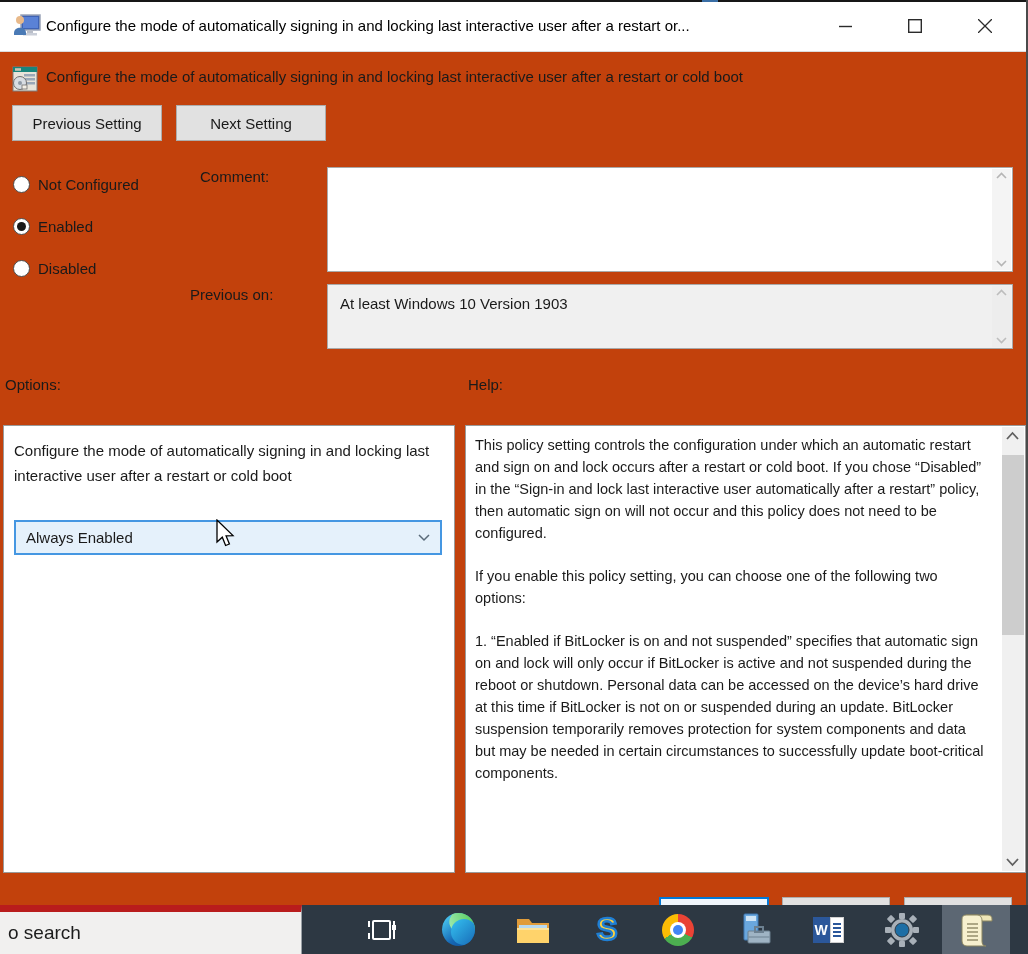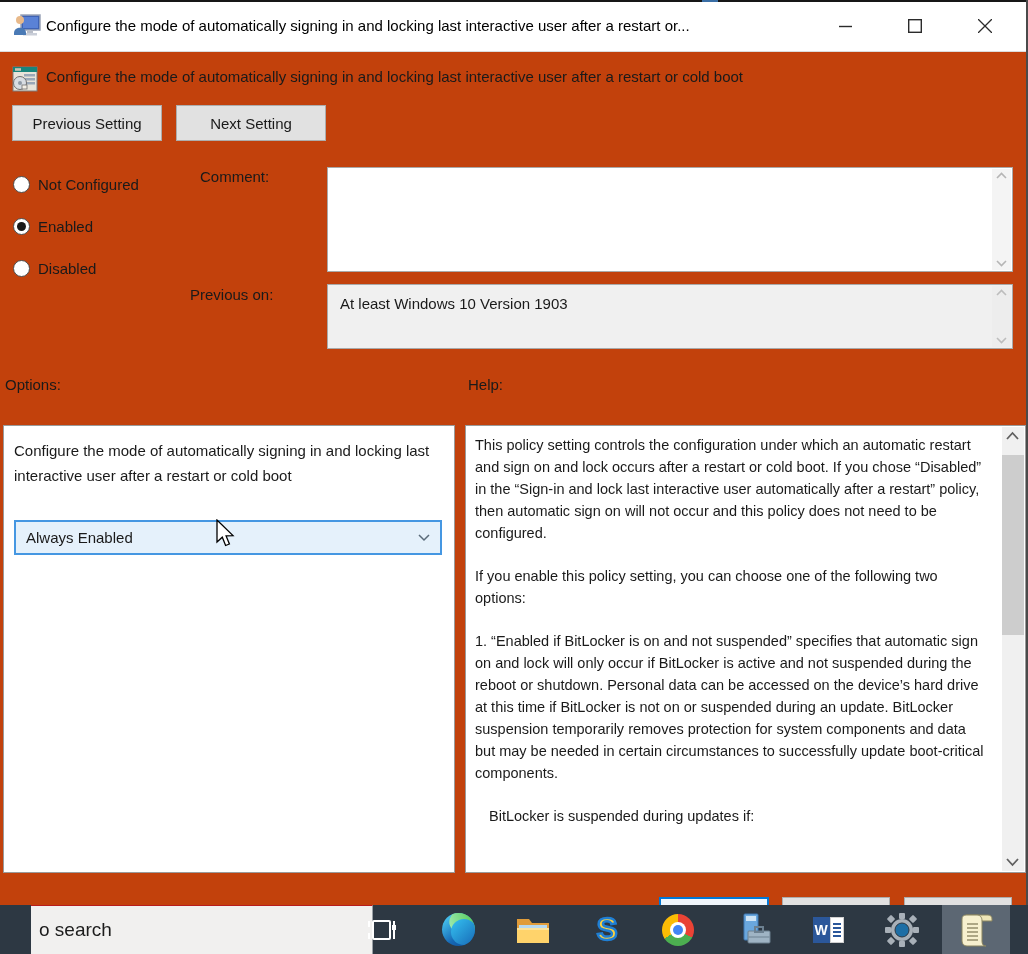--- a/index.html
+++ b/index.html
@@ -66,21 +66,21 @@
   #help-scroll-thumb { position:absolute; left:0; top:28px; width:22px; height:180px; background:#cdcdcd; }
 
   
   .dlg-btn { top:897px; height:30px; background:#e1e1e1; border:1px solid #adadad; }
   #ok-btn { left:659px; width:110px; background:#f0f6fc; border:2px solid #0078d7; }
   #cancel-btn { left:782px; width:108px; }
   #apply-btn { left:904px; width:108px; }
 
   
   #taskbar { left:0; top:905px; width:1028px; height:49px; background:#2d3843; z-index:10; }
-  #search-area { position:absolute; left:0; top:0; width:342px; height:49px; background:#f1f0ef; border-top:1px solid #b91c1c; border-right:1px solid #9aa0a6; display:flex; align-items:center;margin-left:31px; }
+  #search-area { position:absolute; left:0; top:0; width:302px; height:49px; background:#f1f0ef; border-top:7px solid #b91c1c; border-right:1px solid #9aa0a6; display:flex; align-items:center; }
   #search-text { margin-left:8px; font-size:19px; color:#1c1c1c; white-space:nowrap; }
   .tb-slot { position:absolute; top:0; width:46px; height:49px; display:flex; align-items:center; justify-content:center; }
   #tb-active { position:absolute; left:942px; top:0; width:68px; height:49px; background:#5c6773; }
 
   
   .s-glyph { font-size:31px; font-weight:800; color:#ffd23e; -webkit-text-stroke:2.5px #1f7fd4; letter-spacing:0; }
   .word-tile { width:17px; height:26px; background:#2b579a; color:#fff; font-size:14px; font-weight:700;
                display:flex; align-items:center; justify-content:center; }
   .word-doc { width:14px; height:26px; background:#fff; border:1px solid #d0d0d0; display:flex; flex-direction:column; justify-content:center; gap:2px; padding:2px; }
   .word-doc i { display:block; height:2px; background:#2b579a; }
@@ -210,21 +210,20 @@
 
   <svg class="abs" style="left:216px; top:519px; z-index:30;" width="19" height="29" viewBox="0 0 19 29">
     <path d="M1 1 L1 23 L6.3 18.2 L9.6 26.5 L13.4 25 L10.1 16.9 L17 16.6 Z" fill="#fff" stroke="#000" stroke-width="1.3"></path>
   </svg>
 
   <div class="abs panel" id="help-panel">
     <div id="help-text">
       <p>This policy setting controls the configuration under which an automatic restart and sign on and lock occurs after a restart or cold boot. If you chose “Disabled” in the “Sign-in and lock last interactive user automatically after a restart” policy, then automatic sign on will not occur and this policy does not need to be configured.</p>
       <p>If you enable this policy setting, you can choose one of the following two options:</p>
       <p>1. “Enabled if BitLocker is on and not suspended” specifies that automatic sign on and lock will only occur if BitLocker is active and not suspended during the reboot or shutdown. Personal data can be accessed on the device’s hard drive at this time if BitLocker is not on or suspended during an update. BitLocker suspension temporarily removes protection for system components and data but may be needed in certain circumstances to successfully update boot-critical components.</p>
-      <p class="indent">BitLocker is suspended during updates if:</p>
     </div>
     <div id="help-scrollbar">
       <svg id="help-scroll-up" width="15" height="10" viewBox="0 0 15 10">
           <path d="M2 8 L7.5 2 L13 8" fill="none" stroke="#606060" stroke-width="1.8"></path>
         </svg>
       <div id="help-scroll-thumb"></div>
       <svg id="help-scroll-down" width="15" height="10" viewBox="0 0 15 10">
           <path d="M2 2 L7.5 8 L13 2" fill="none" stroke="#606060" stroke-width="1.8"></path>
         </svg>
     </div>

